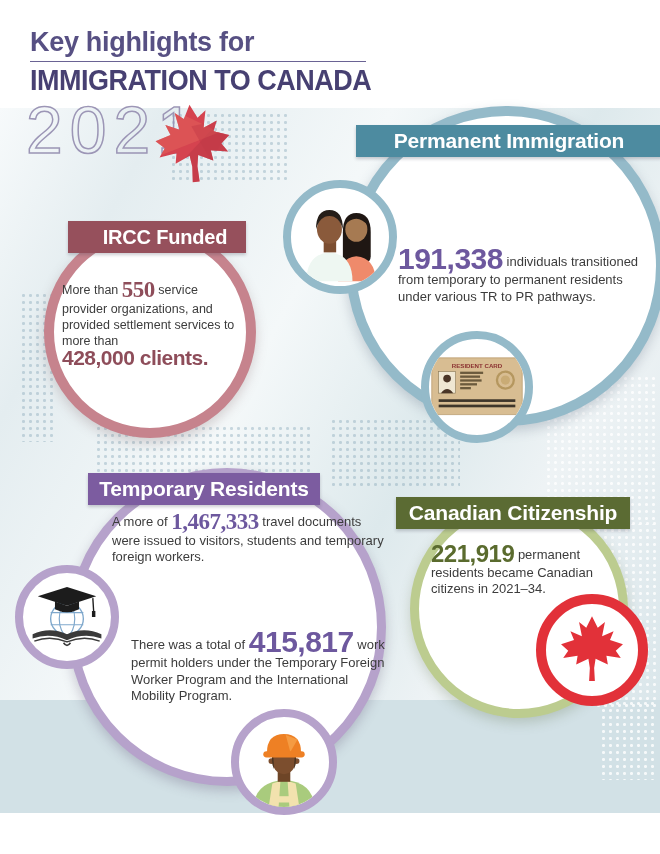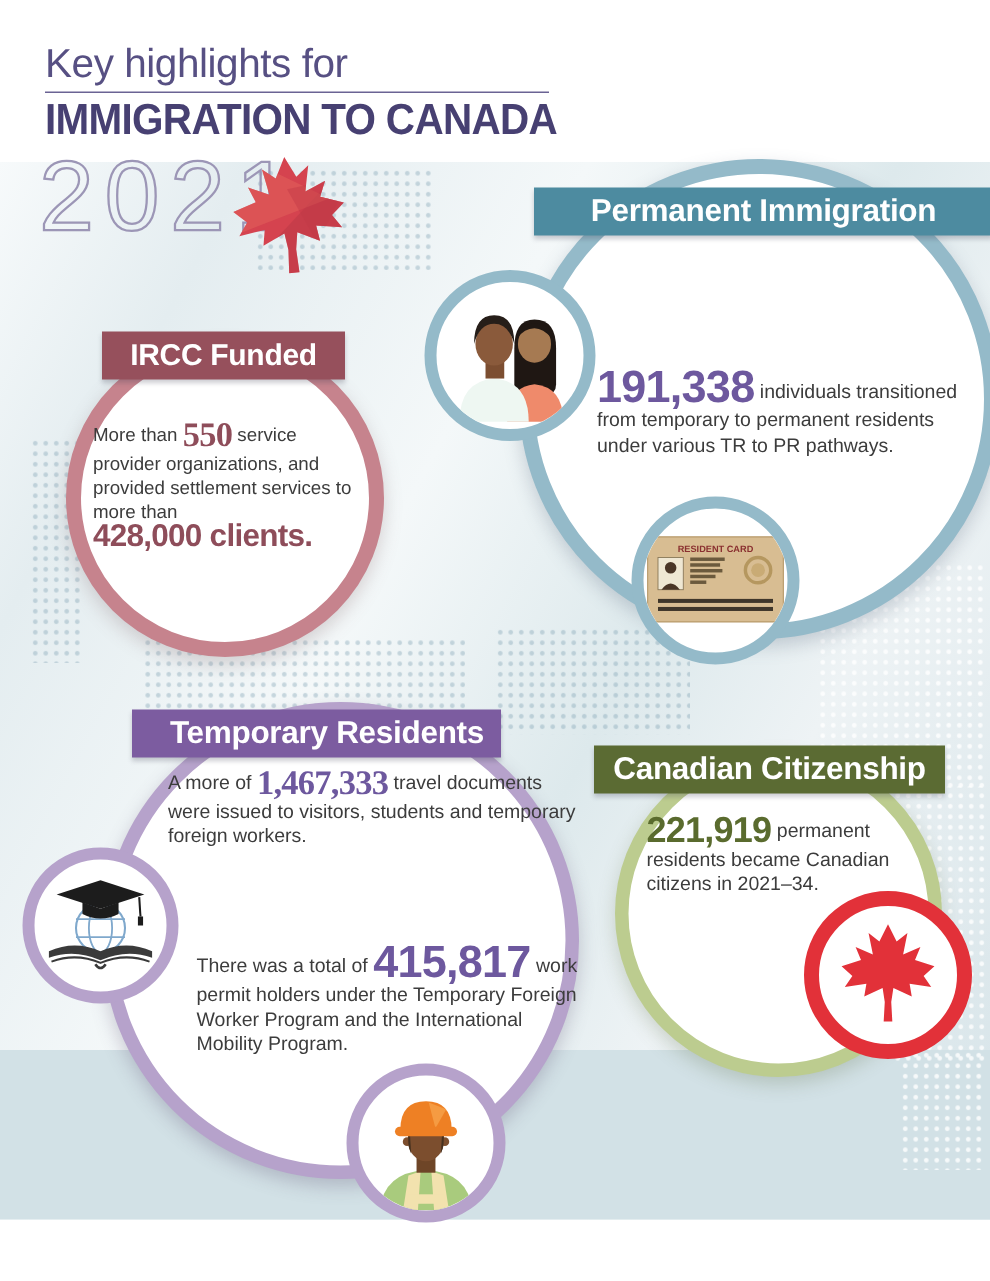--- a/index.html
+++ b/index.html
@@ -6,33 +6,33 @@
   .page{position:relative;width:660px;height:854px;background:#ffffff;overflow:hidden;
         font-family:"Liberation Sans",sans-serif;}
   
   .bg-panel{position:absolute;left:0;top:108px;width:660px;height:705px;
     background:linear-gradient(118deg,#f7fafb 0%,#e4edf0 16%,#f4f8f9 38%,#dde9ec 58%,#eef3f5 72%,#d5e3e8 100%);}
   .bg-band{position:absolute;left:0;top:700px;width:660px;height:113px;background:#d2e1e6;}
   .dots{position:absolute;background-image:radial-gradient(rgba(125,160,178,.38) 1.2px,rgba(0,0,0,0) 1.9px);
         background-size:7px 7px;}
   .dots.light{background-image:radial-gradient(rgba(255,255,255,.8) 1.2px,rgba(0,0,0,0) 1.9px);}
   
-  .title1{position:absolute;left:30px;top:27px;font-size:27px;color:#575083;letter-spacing:-.3px;}
+  .title1{position:absolute;left:30px;top:27px;font-size:27px;color:#575083;letter-spacing:-.3px;font-weight:bold;}
   .title-divider{position:absolute;left:30px;top:61px;width:336px;height:1px;background:#6a6394;}
   .title2{position:absolute;left:30px;top:64px;font-size:29px;font-weight:bold;color:#474072;
           letter-spacing:-.5px;transform:scaleX(.93);transform-origin:left;white-space:nowrap;}
   .year{position:absolute;left:26px;top:92px;font-size:66px;font-weight:200;letter-spacing:7px;
         color:transparent;-webkit-text-stroke:1.5px #9c96b6;}
   .hdr-leaf{position:absolute;left:146px;top:102px;width:94px;height:86px;transform:rotate(-5deg);}
   
   .bar{position:absolute;height:32px;line-height:32px;text-align:center;color:#fff;
        font-weight:bold;font-size:21px;letter-spacing:-.2px;box-shadow:0 2px 3px rgba(60,60,80,.25);}
   .pi-bar{left:356px;top:125px;width:306px;background:#4d8ba0;}
-  .ircc-bar{left:68px;top:221px;width:162px;background:#96505c;font-size:20px;}
-  .tr-bar{left:88px;top:473px;width:232px;background:#7c5ca0;padding-left:14px;}
+  .ircc-bar{left:68px;top:221px;width:162px;background:#96505c;font-size:20px;padding-left:16px;}
+  .tr-bar{left:88px;top:473px;width:232px;background:#7c5ca0;}
   .cc-bar{left:396px;top:497px;width:234px;background:#5b6b33;}
   
   .ring{position:absolute;border-radius:50%;background:#fff;box-sizing:border-box;
         display:flex;align-items:center;justify-content:center;overflow:hidden;}
   .pi-circle{left:346px;top:106px;width:320px;height:320px;border:10px solid #94bac9;
              box-shadow:0 5px 12px rgba(90,105,125,.28);}
   .ircc-circle{left:44px;top:226px;width:212px;height:212px;border:10px solid #c6838d;
              box-shadow:0 5px 12px rgba(120,90,95,.25);}
   .tr-circle{left:68px;top:468px;width:318px;height:318px;border:9px solid #b6a2cb;
              box-shadow:0 5px 12px rgba(100,90,120,.3);}

